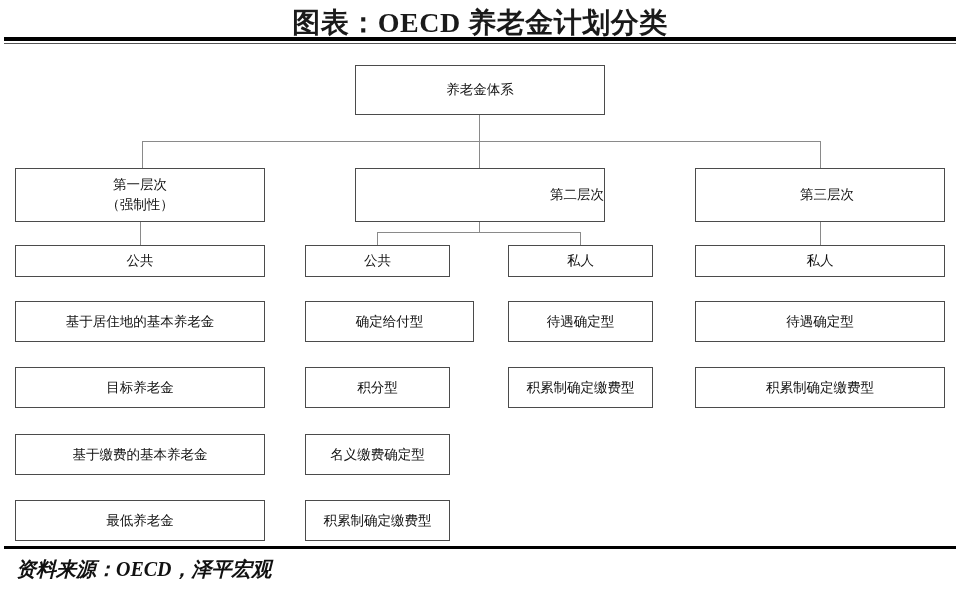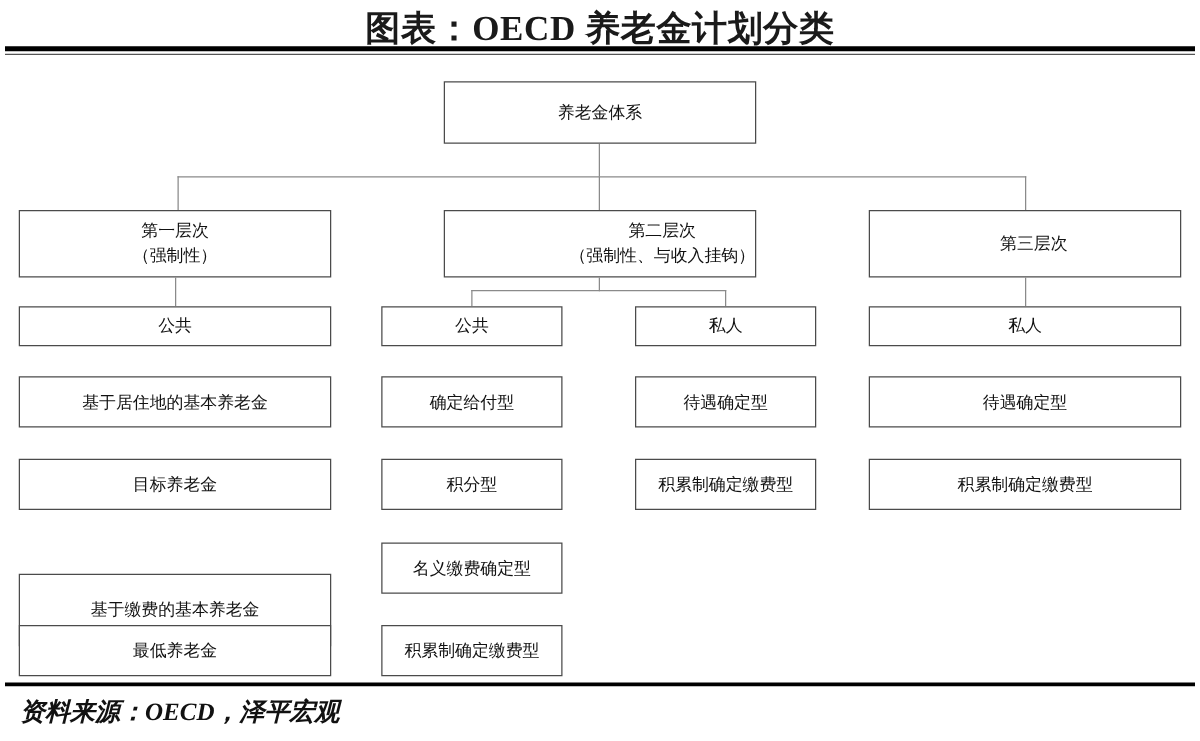--- a/index.html
+++ b/index.html
@@ -135,21 +135,20 @@
   <div class="box tier" style="left:15px; top:168px; width:250px; height:54px;">
     <div>
       <span class="l1">第一层次</span>
       <span class="l2">（强制性）</span>
     </div>
   </div>
 
   <div class="box tier" style="left:355px; top:168px; width:250px; height:54px;justify-content:flex-end;">
     <div>
       <span class="l1">第二层次</span>
-      <span class="l2">（强制性、与收入挂钩）</span>
     </div>
   </div>
 
   <div class="box tier" style="left:695px; top:168px; width:250px; height:54px;padding-left:14px;">
     <div>
       <span class="l1">第三层次</span>
     </div>
   </div>
 
   <div class="box" style="left:15px; top:245px; width:250px; height:32px;">
@@ -167,28 +166,28 @@
   <div class="box" style="left:695px; top:245px; width:250px; height:32px;">
     <span>私人</span>
   </div>
 
   <div class="box" style="left:15px; top:301px; width:250px; height:41px;">
     <span>基于居住地的基本养老金</span>
   </div>
   <div class="box" style="left:15px; top:367px; width:250px; height:41px;">
     <span>目标养老金</span>
   </div>
-  <div class="box" style="left:15px; top:459px; width:250px; height:58px;">
+  <div class="box" style="left:15px; top:434px; width:250px; height:41px;">
     <span>基于缴费的基本养老金</span>
   </div>
   <div class="box" style="left:15px; top:500px; width:250px; height:41px;">
     <span>最低养老金</span>
   </div>
 
-  <div class="box" style="left:305px; top:301px; width:145px; height:41px;">
+  <div class="box" style="left:305px; top:301px; width:169px; height:41px;">
     <span>确定给付型</span>
   </div>
   <div class="box" style="left:305px; top:367px; width:145px; height:41px;">
     <span>积分型</span>
   </div>
   <div class="box" style="left:305px; top:434px; width:145px; height:41px;">
     <span>名义缴费确定型</span>
   </div>
   <div class="box" style="left:305px; top:500px; width:145px; height:41px;">
     <span>积累制确定缴费型</span>

